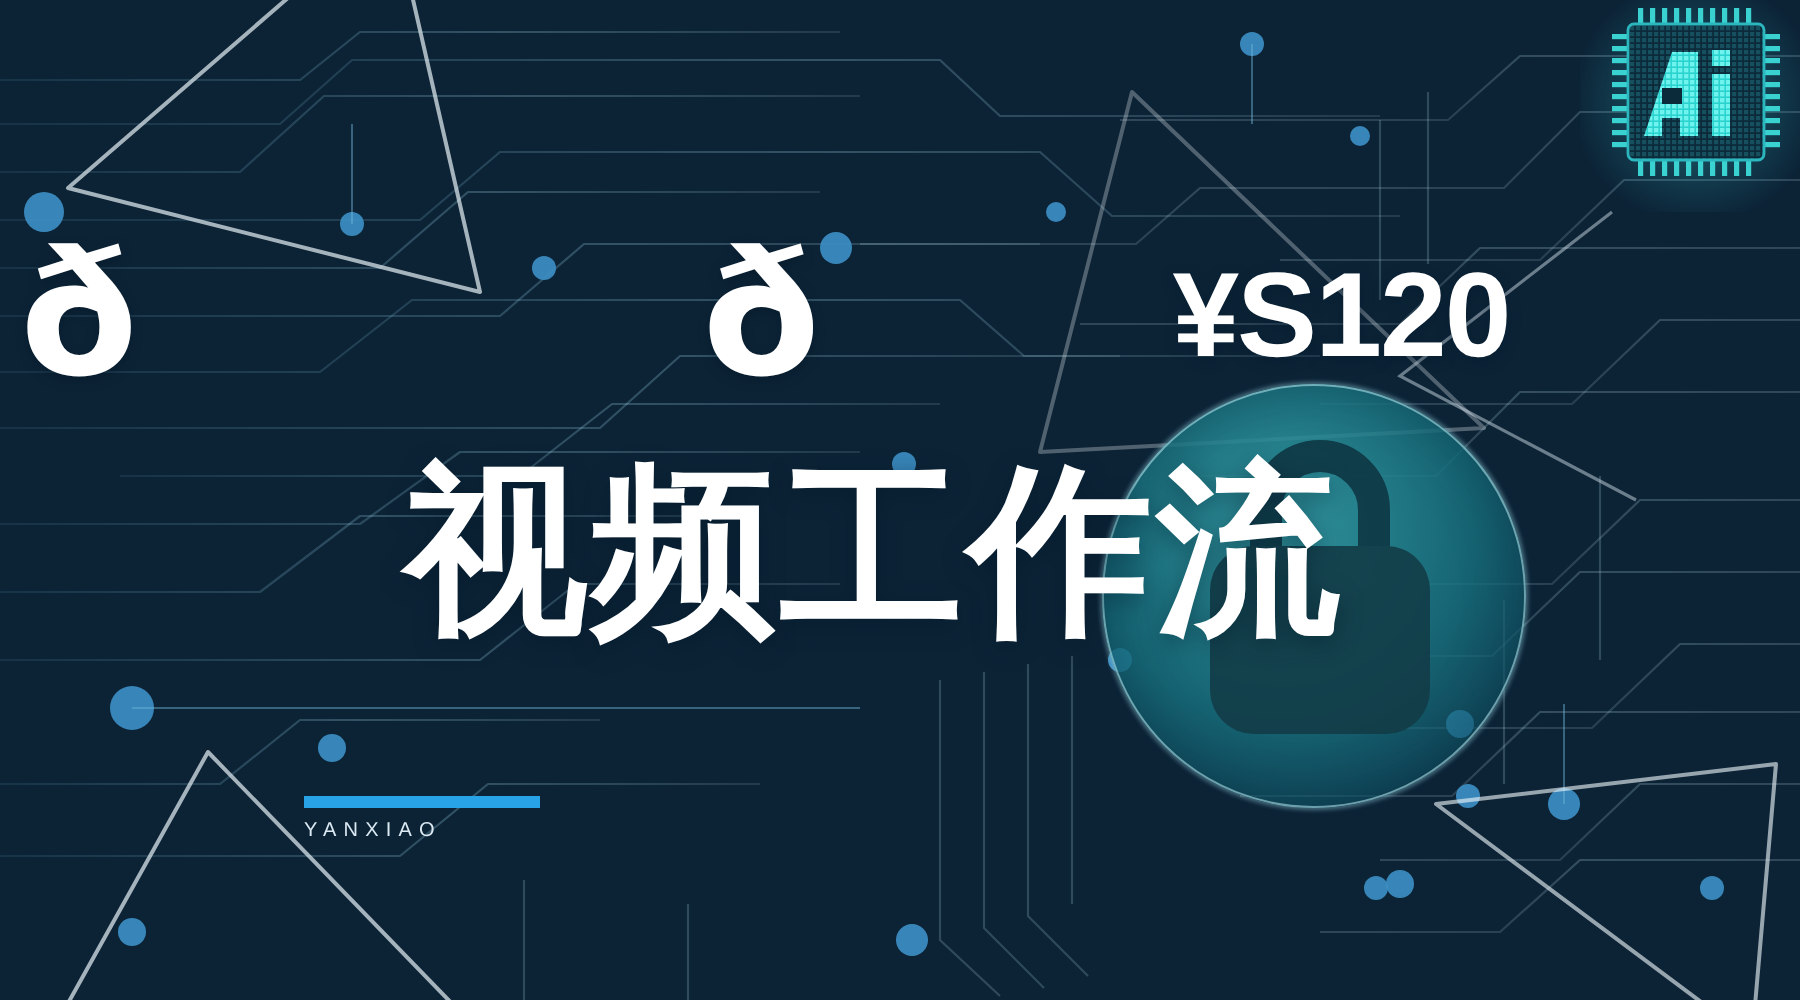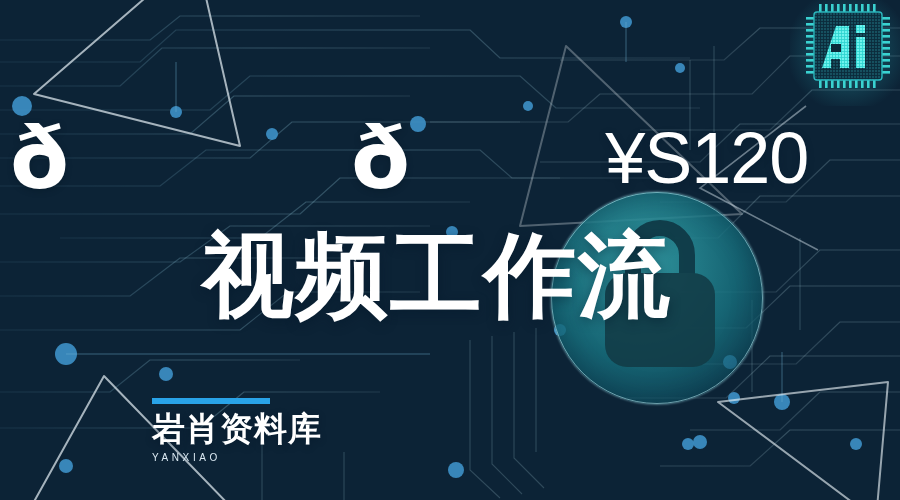--- a/index.html
+++ b/index.html
@@ -78,27 +78,26 @@
     font-weight:700;
     font-size:86px;
     line-height:1;
     color:#ffffff;
     text-shadow:0 2px 6px rgba(0,20,35,0.38);
   }
   .gap-a { width:282px; }
   .gap-b { width:176px; }
   .price-text {
     font-family:"Liberation Sans","DejaVu Sans",sans-serif;
-    font-weight:400;
-    font-size:72px;
+    font-weight:700;
+    font-size:60px;
     line-height:1;
     color:#ffffff;
     letter-spacing:-1px;
     text-shadow:0 2px 7px rgba(0,25,45,0.40);
-    margin-left:19px;
   }
 
   .main-title {
     position:absolute;
     left:202px; top:228px;
     font-family:"DejaVu Sans","Liberation Sans",sans-serif;
     font-weight:700;
     font-size:92px;
     line-height:1.05;
     color:#ffffff;
@@ -339,17 +338,16 @@
     <span class="gap-a"></span>
     <span class="glyph-mojibake">ð</span>
     <span class="gap-b"></span>
     <span class="price-text">¥S120</span>
   </div>
 
   <h1 class="main-title">视频工作流</h1>
 
   <div class="brand">
     <div class="brand-bar"></div>
-    <div class="brand-cn">岩肖资料库</div>
     <div class="brand-en">YANXIAO</div>
   </div>
 
 </div>
 
 </body></html>

